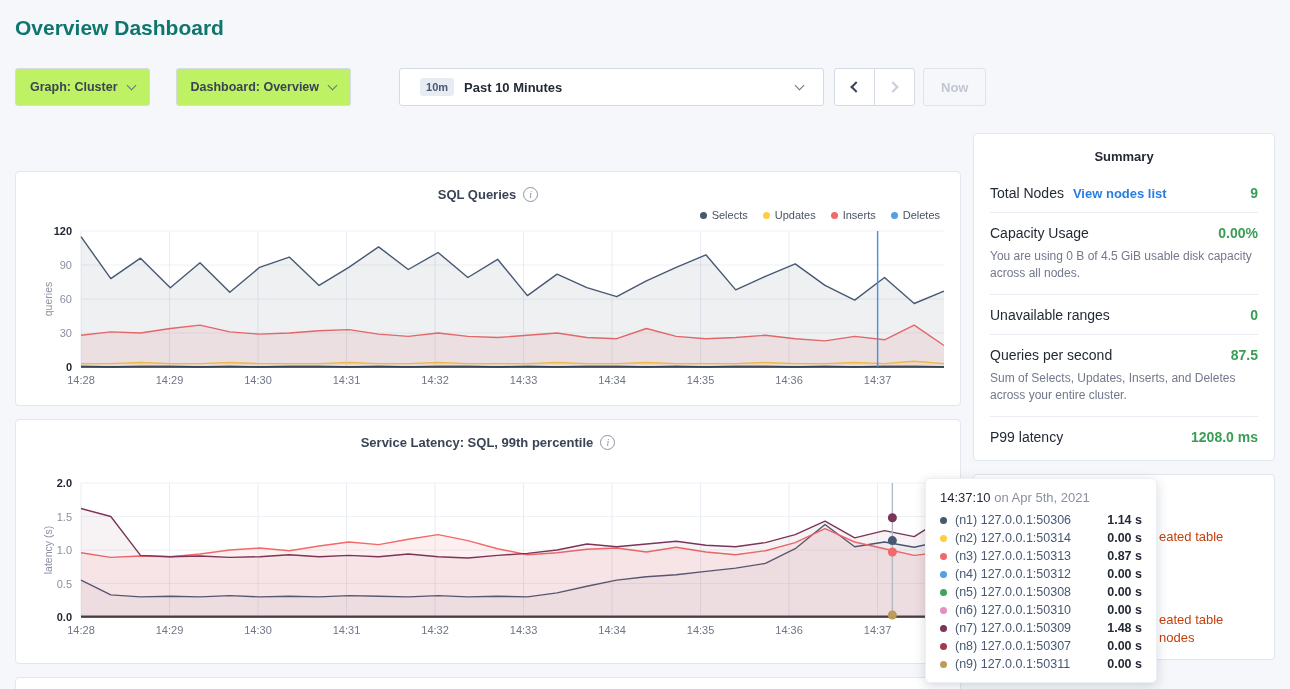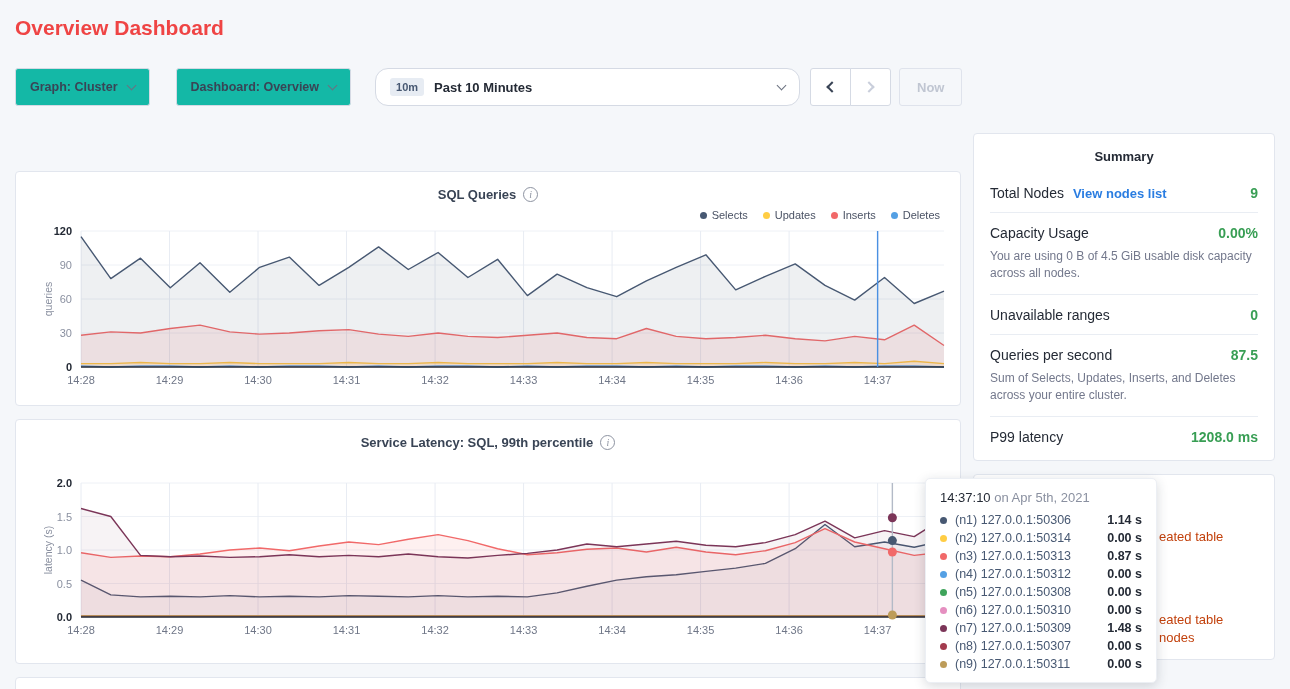--- a/index.html
+++ b/index.html
@@ -5,35 +5,35 @@
   * { box-sizing: border-box; margin: 0; padding: 0; }
   html,body { width:1290px; height:689px; overflow:hidden; }
   body {
     background:#f5f7fa;
     font-family:"Liberation Sans", sans-serif;
     color:#242a35;
     position:relative;
   }
   .page { padding:0 15px; }
 
-  h1.page-title { padding-top:14px; font-size:21px; font-weight:700; color:#ef4444; line-height:27px; }
+  h1.page-title { padding-top:14px; font-size:21px; font-weight:700; color:#0f766e; line-height:27px; }
 
   
   .toolbar { display:flex; align-items:center; margin-top:27px; height:38px; }
   .dd {
-    display:inline-flex; align-items:center; gap:10px; background:#14b8a6;
+    display:inline-flex; align-items:center; gap:10px; background:#bef264;
     border:1px solid #d5dae4; border-radius:3px; height:38px; padding:0 14px;
     font-size:12.5px; font-weight:700; color:#394455; cursor:pointer;
   }
   .dd + .dd { margin-left:26px; }
   .chev { width:7px; height:7px; border-right:1.6px solid #6b7280; border-bottom:1.6px solid #6b7280;
           transform:rotate(45deg); margin-top:-3px; display:inline-block; }
   .time-picker {
-    margin-left:24px; width:425px; height:38px; display:flex; align-items:center; gap:10px;
-    background:#fff; border:1px solid #d5dae4; border-radius:13px; padding:0 14px; cursor:pointer;
+    margin-left:48px; width:425px; height:38px; display:flex; align-items:center; gap:10px;
+    background:#fff; border:1px solid #d5dae4; border-radius:3px; padding:0 20px; cursor:pointer;
   }
   .range-badge { background:#e7ecf3; border-radius:3px; padding:3px 6px; font-size:11px; font-weight:700; color:#475872; }
   .range-label { font-size:13px; font-weight:700; color:#242a35; flex:1; }
   .nav-arrows { display:flex; margin-left:10px; }
   .arrow-btn { width:41px; height:38px; background:#fff; border:1px solid #d5dae4;
                display:flex; align-items:center; justify-content:center; cursor:pointer; }
   .arrow-btn.prev { border-radius:3px 0 0 3px; }
   .arrow-btn.next { border-radius:0 3px 3px 0; margin-left:-1px; }
   .chev-left { width:8px; height:8px; border-left:2px solid #394455; border-bottom:2px solid #394455; transform:rotate(45deg); margin-left:3px; }
   .chev-right { width:8px; height:8px; border-right:2px solid #c9cedb; border-top:2px solid #c9cedb; transform:rotate(45deg); margin-right:3px; }

